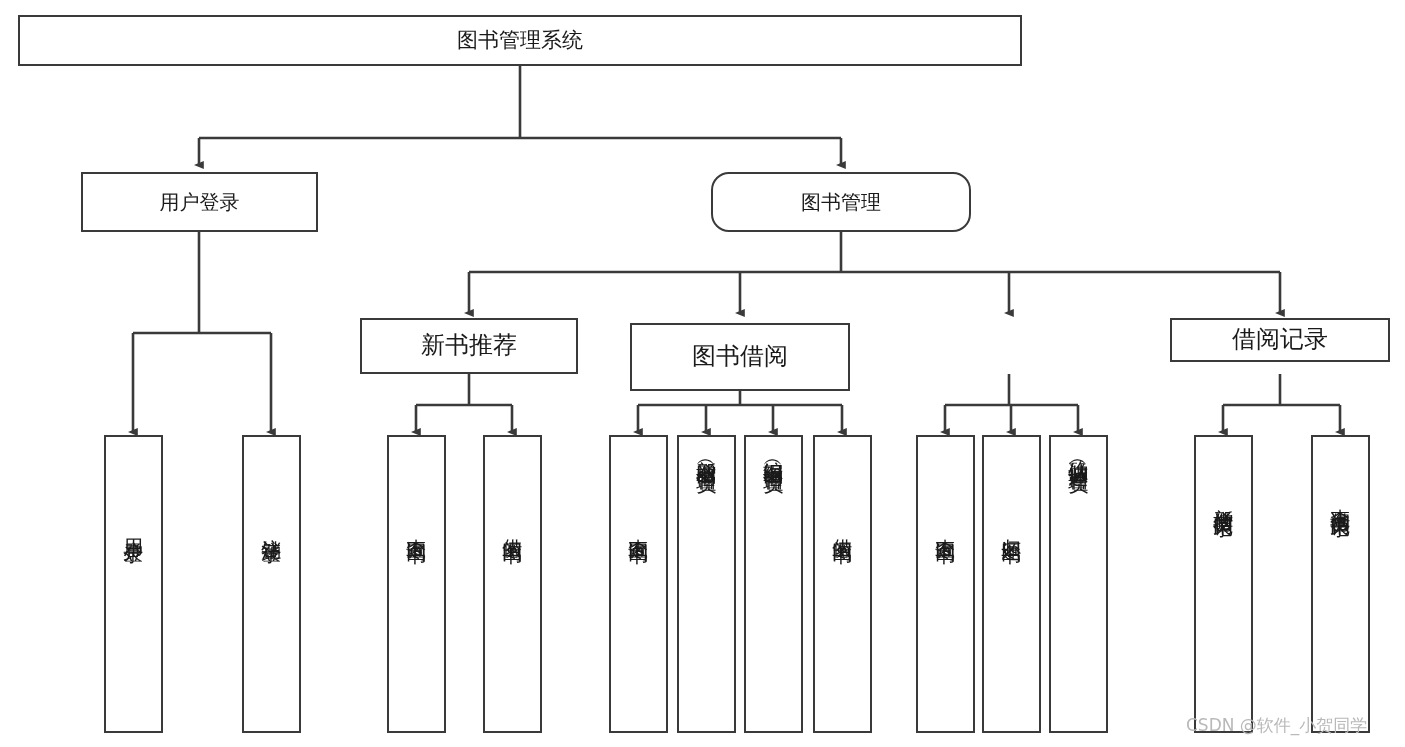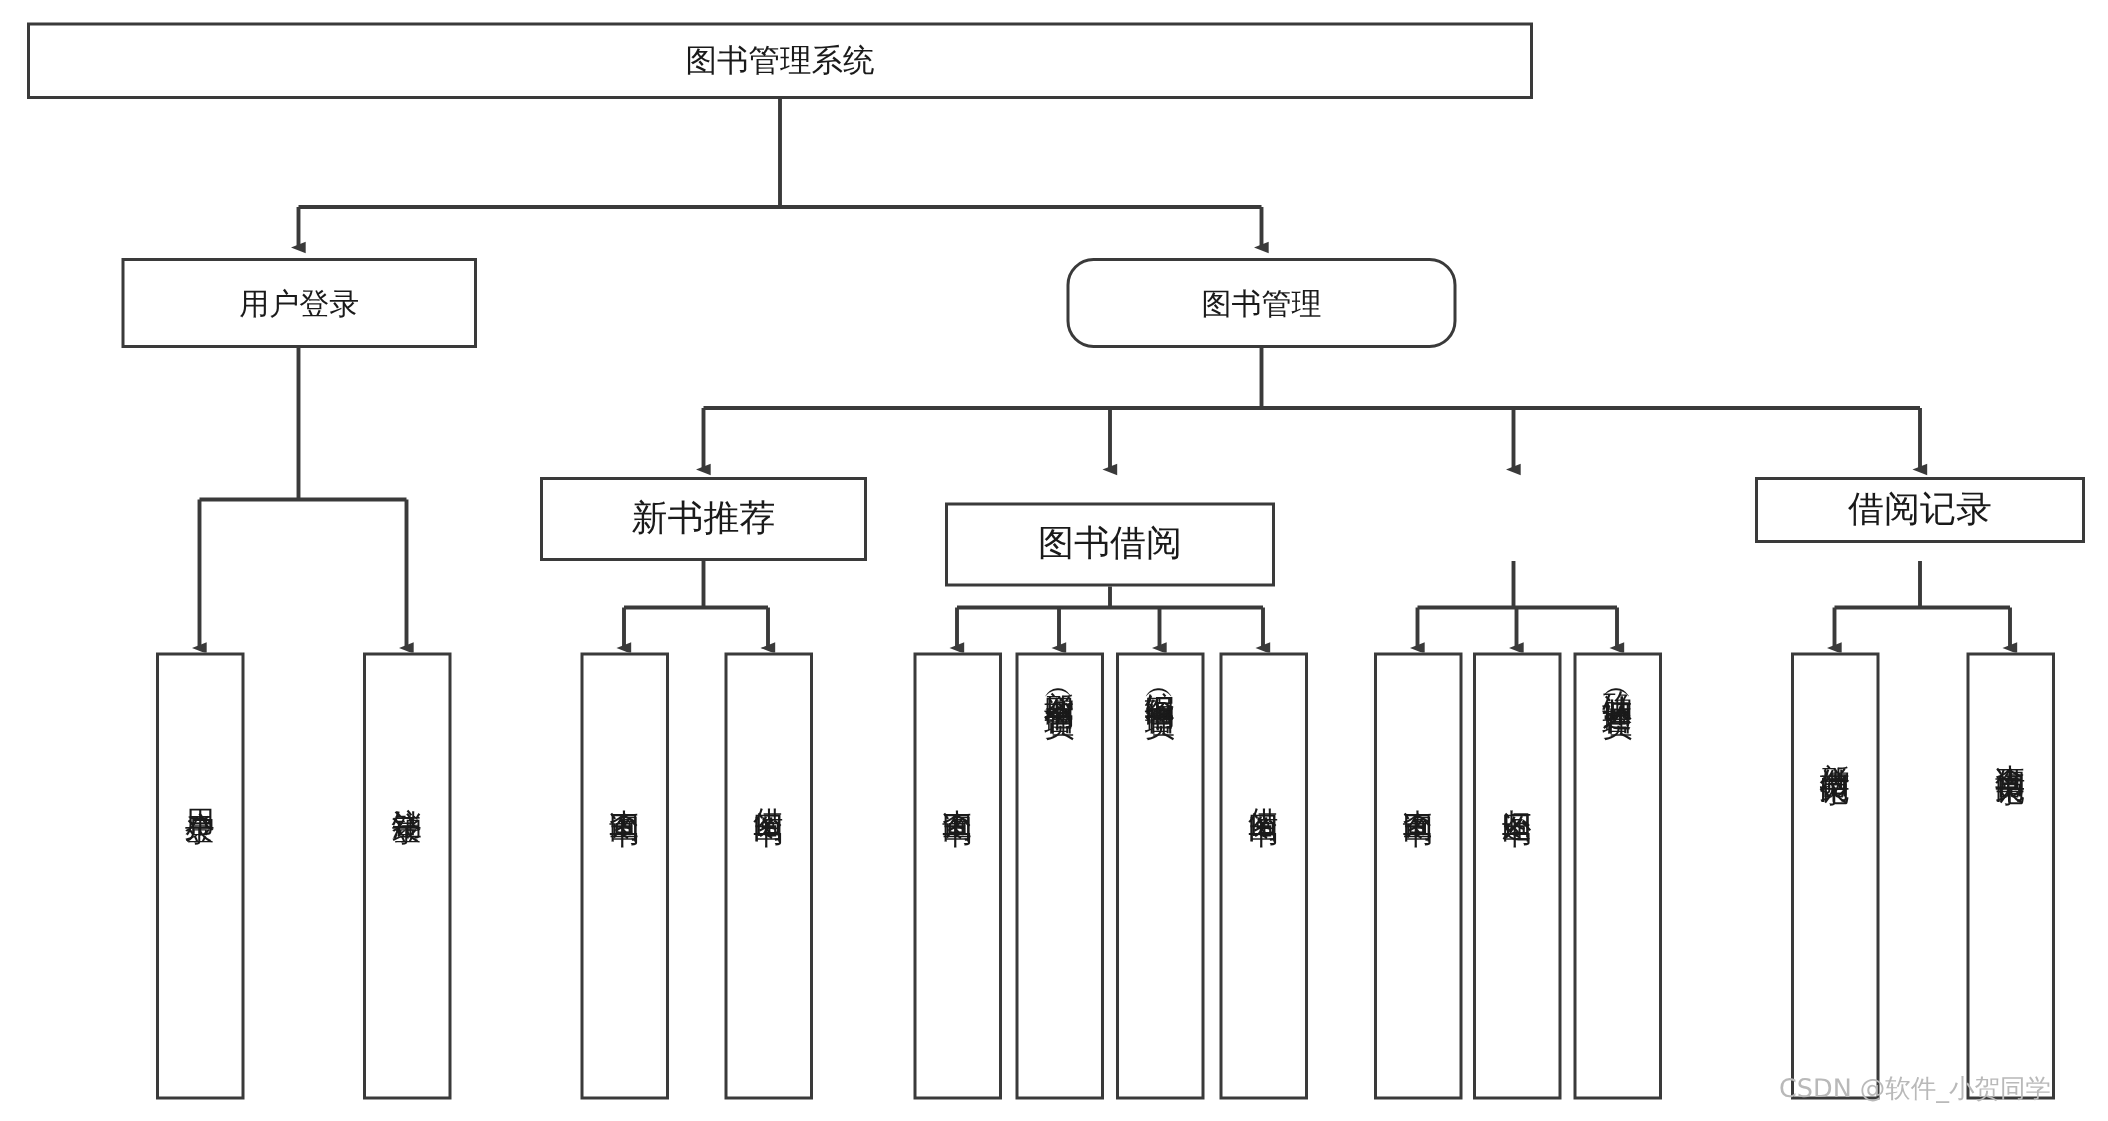--- a/index.html
+++ b/index.html
@@ -137,21 +137,21 @@
   <div class="node lvl2" style="left:81px; top:172px; width:237px; height:60px;">
     <span>用户登录</span>
   </div>
   <div class="node lvl2" style="left:711px; top:172px; width:260px; height:60px;border-radius:18px;">
     <span>图书管理</span>
   </div>
 
   <div class="node lvl3" style="left:360px; top:318px; width:218px; height:56px;">
     <span>新书推荐</span>
   </div>
-  <div class="node lvl3" style="left:630px; top:335px; width:220px; height:56px;">
+  <div class="node lvl3" style="left:630px; top:323px; width:220px; height:68px;">
     <span>图书借阅</span>
   </div>
   <div class="node lvl3" style="left:1170px; top:318px; width:220px; height:44px;">
     <span>借阅记录</span>
   </div>
 
   <div class="node leaf leaf-low" style="left:104px; top:435px; width:59px; height:298px;">
     <span class="vtext">用户登录</span>
   </div>
   <div class="node leaf leaf-low" style="left:242px; top:435px; width:59px; height:298px;">

